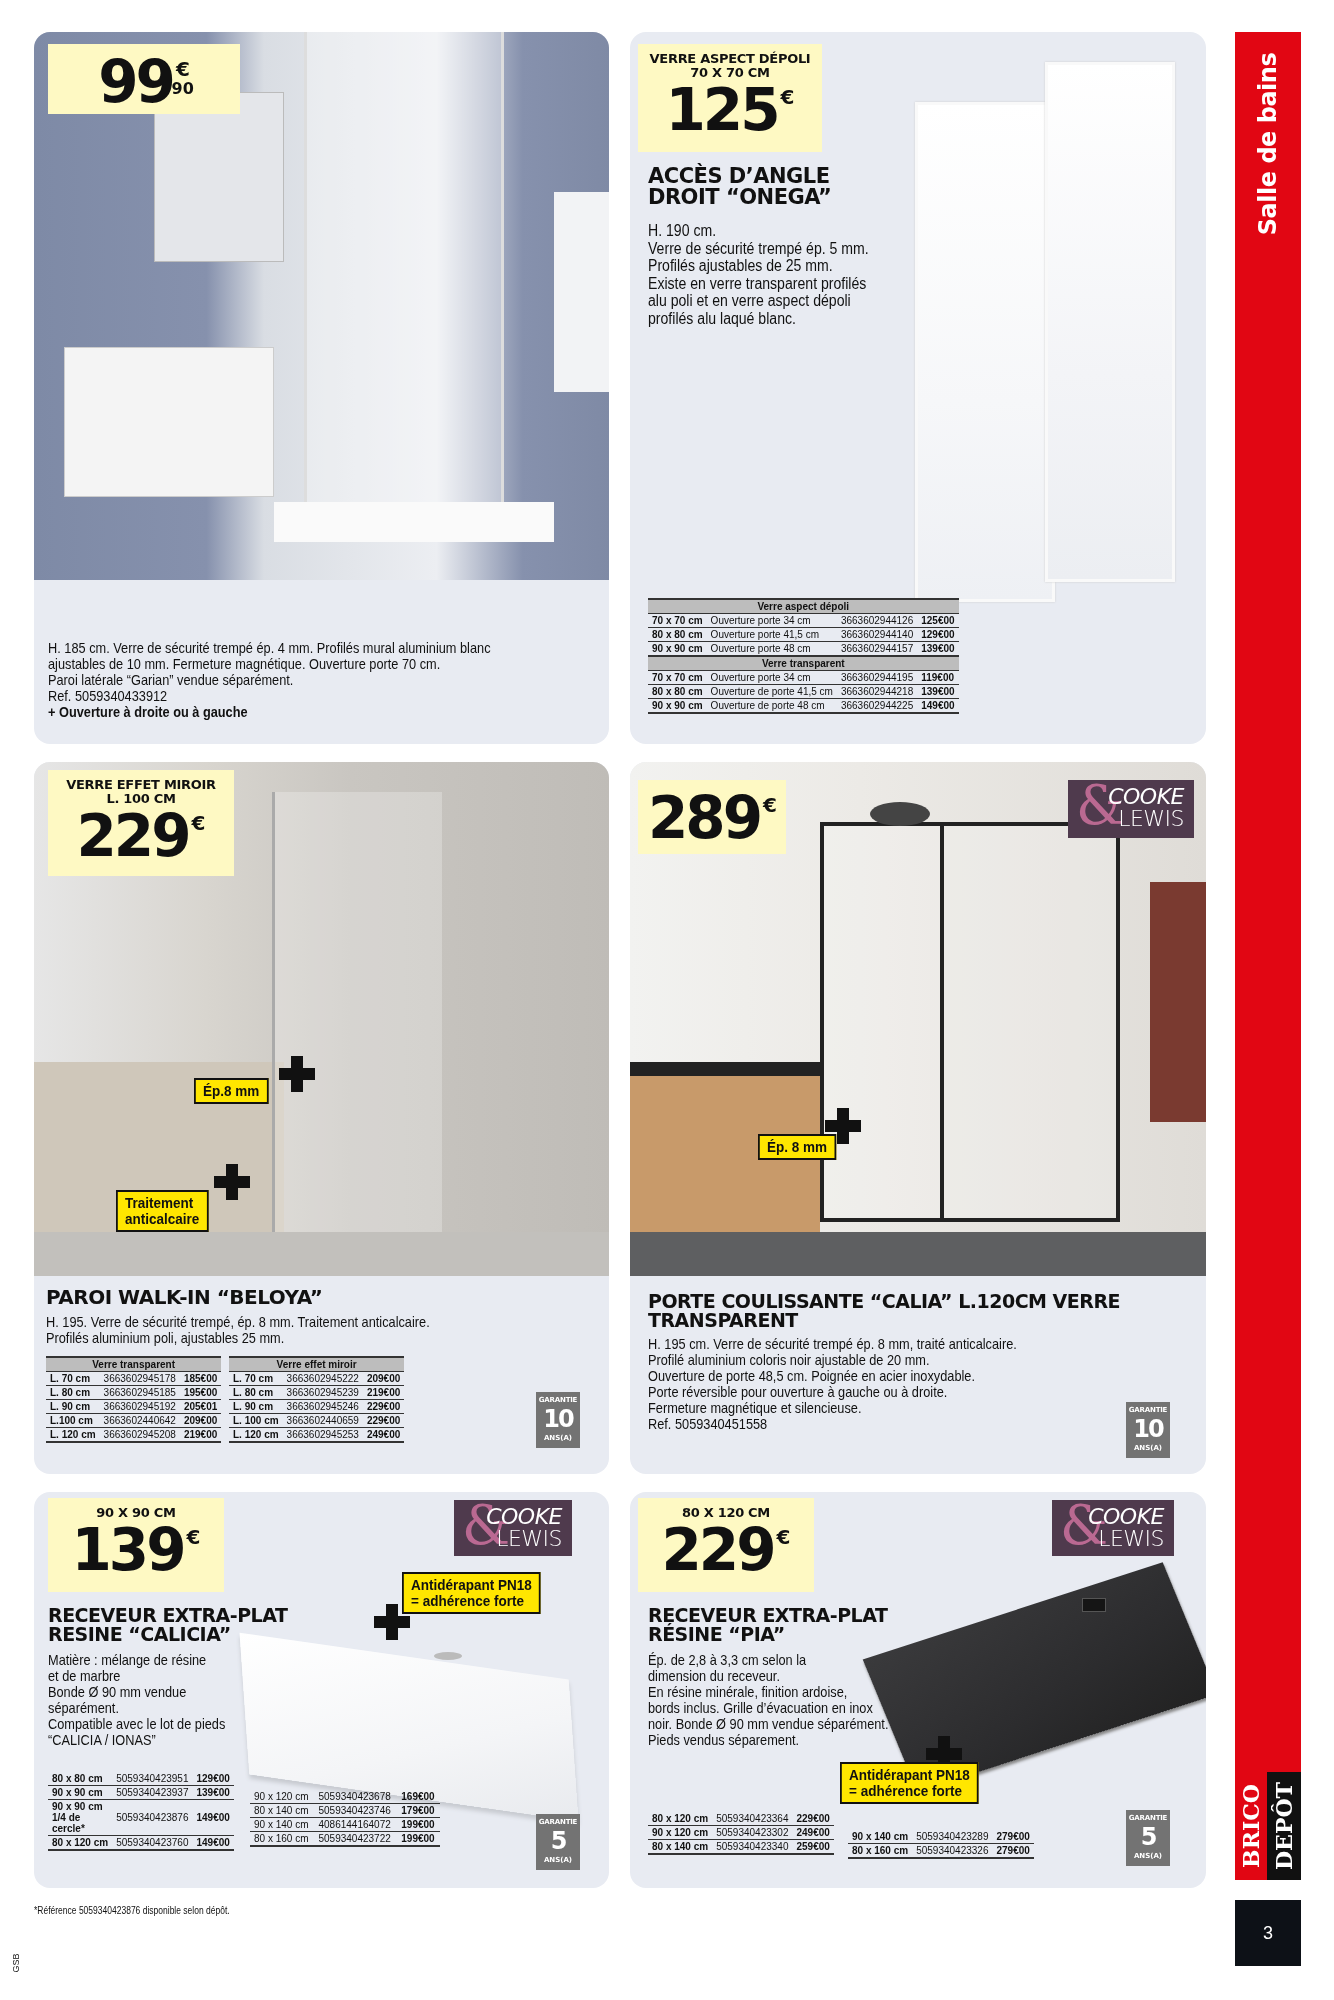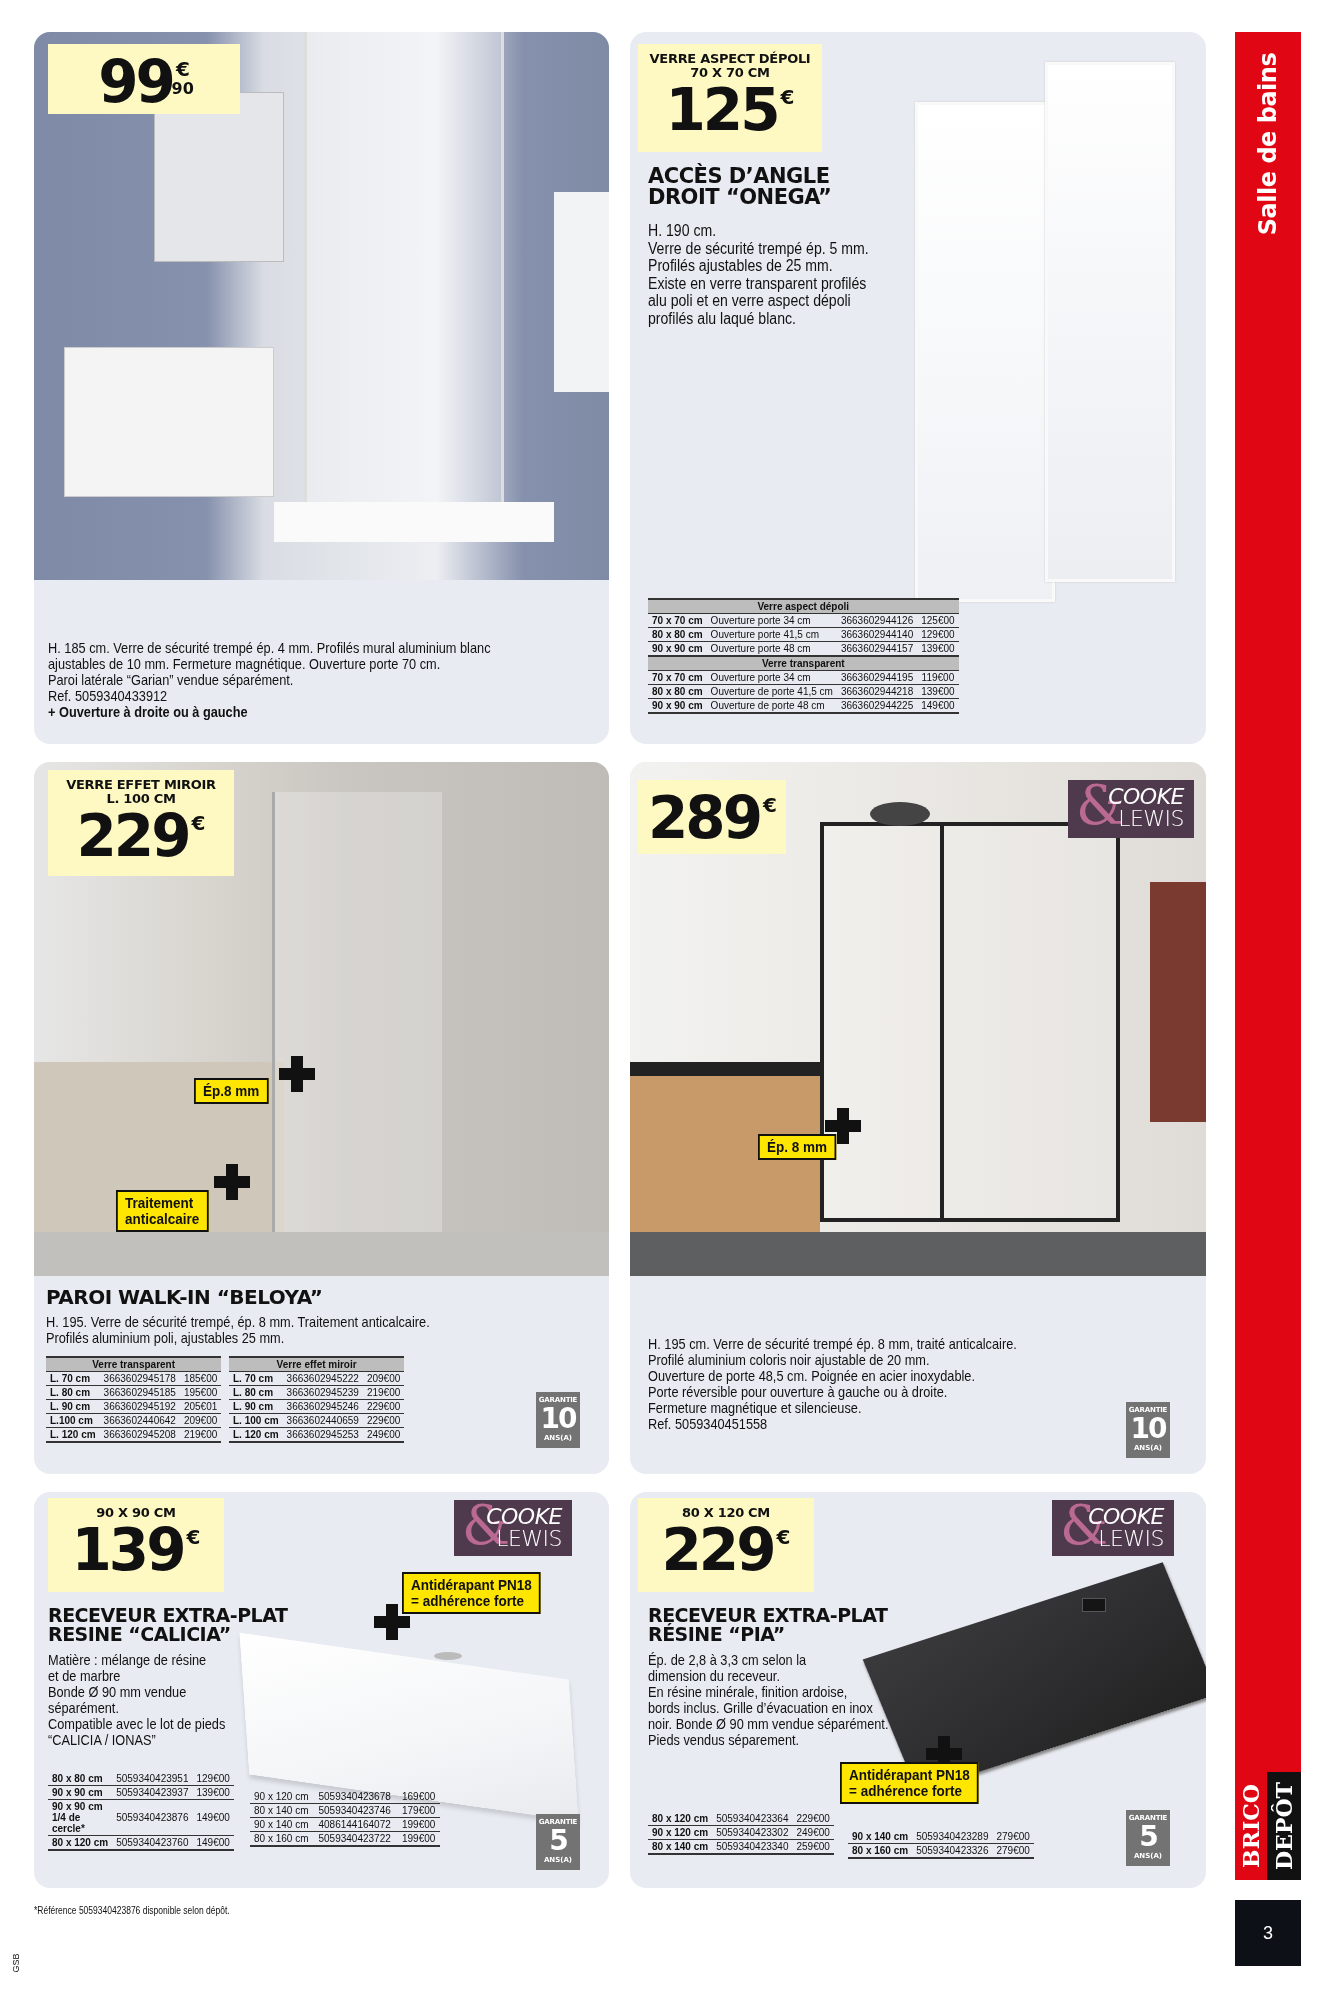--- a/index.html
+++ b/index.html
@@ -16,26 +16,26 @@
 
   .title { position: absolute; font-family: "DejaVu Sans", sans-serif; font-weight: 900; font-size: 19px; line-height: 19px; letter-spacing: -0.5px; text-transform: uppercase; }
   .desc { position: absolute; font-family: "Liberation Sans", sans-serif; font-size: 14.5px; line-height: 16px; transform: scaleX(0.88); transform-origin: left top; }
   .desc .l { display: block; white-space: nowrap; }
   .desc .bold { font-weight: 700; }
 
   table.spec { position: absolute; border-collapse: collapse; font-family: "Liberation Sans", sans-serif; font-size: 10px; }
   table.spec td, table.spec th { padding: 1px 4px; white-space: nowrap; border-bottom: 1.5px solid #333; line-height: 11px; }
   table.spec th { background: #bdbdbd; font-weight: 700; text-align: center; border-top: 2px solid #333; }
   table.spec td.size { font-weight: 700; }
-  table.spec td.price { font-weight: 400; text-align: center; }
+  table.spec td.price { font-weight: 700; text-align: left; }
   table.spec tr:last-child td { border-bottom: 2px solid #333; }
 
   .badge-garantie { position: absolute; width: 44px; height: 56px; background: #737373; color: #fff; text-align: center; font-family: "DejaVu Sans", sans-serif; font-weight: 900; }
   .badge-garantie .g { font-size: 7px; display: block; padding-top: 4px; letter-spacing: -0.2px; }
-  .badge-garantie .n { font-size: 28px; line-height: 30px; display: block; letter-spacing: -2px; }
+  .badge-garantie .n { font-size: 24px; line-height: 30px; display: block; letter-spacing: -2px; }
   .badge-garantie .a { font-size: 7px; display: block; }
 
   .brand-logo { position: absolute; background: #4f3a4d; color: #fff; width: 126px; height: 58px; }
   .brand-logo .amp { position: absolute; left: 8px; top: -6px; font-family: "DejaVu Serif", serif; font-size: 54px; color: #c66f9a; font-weight: 300; opacity: 0.9; }
   .brand-logo .cooke, .brand-logo .lewis { position: absolute; right: 10px; font-family: "DejaVu Sans", sans-serif; font-size: 22px; line-height: 22px; letter-spacing: -0.5px; font-weight: 300; }
   .brand-logo .cooke { top: 6px; font-style: italic; }
   .brand-logo .lewis { top: 28px; }
 
   .callout { position: absolute; background: #ffe600; border: 2px solid #111; font-family: "Liberation Sans", sans-serif; font-weight: 700; font-size: 15px; line-height: 16px; padding: 3px 8px; transform: scaleX(0.9); transform-origin: left top; }
   .plus { position: absolute; width: 36px; height: 36px; }
@@ -259,20 +259,24 @@
   <div class="price-box" style="left:8px; top:18px; width:148px; height:74px;">
     <span class="price-main"><span>289</span><span class="cur">€</span></span>
   </div>
   <div class="brand-logo" style="left:438px; top:18px;">
     <span class="amp">&amp;</span>
     <span class="cooke">COOKE</span>
     <span class="lewis">LEWIS</span>
   </div>
   <div class="plus" style="left:195px; top:346px;"></div>
   <div class="callout" style="left:128px; top:372px;"><span>Ép. 8 mm</span></div>
+  <div class="title" style="left:18px; top:530px;">
+    <div>PORTE COULISSANTE “CALIA” L.120CM VERRE</div>
+    <div>TRANSPARENT</div>
+  </div>
   <div class="desc" style="left:18px; top:574px;">
     <span class="l">H. 195 cm. Verre de sécurité trempé ép. 8 mm, traité anticalcaire.</span>
     <span class="l">Profilé aluminium coloris noir ajustable de 20 mm.</span>
     <span class="l">Ouverture de porte 48,5 cm. Poignée en acier inoxydable.</span>
     <span class="l">Porte réversible pour ouverture à gauche ou à droite.</span>
     <span class="l">Fermeture magnétique et silencieuse.</span>
     <span class="l">Ref. 5059340451558</span>
   </div>
   <div class="badge-garantie" style="left:496px; top:640px;">
     <span class="g">GARANTIE</span>

